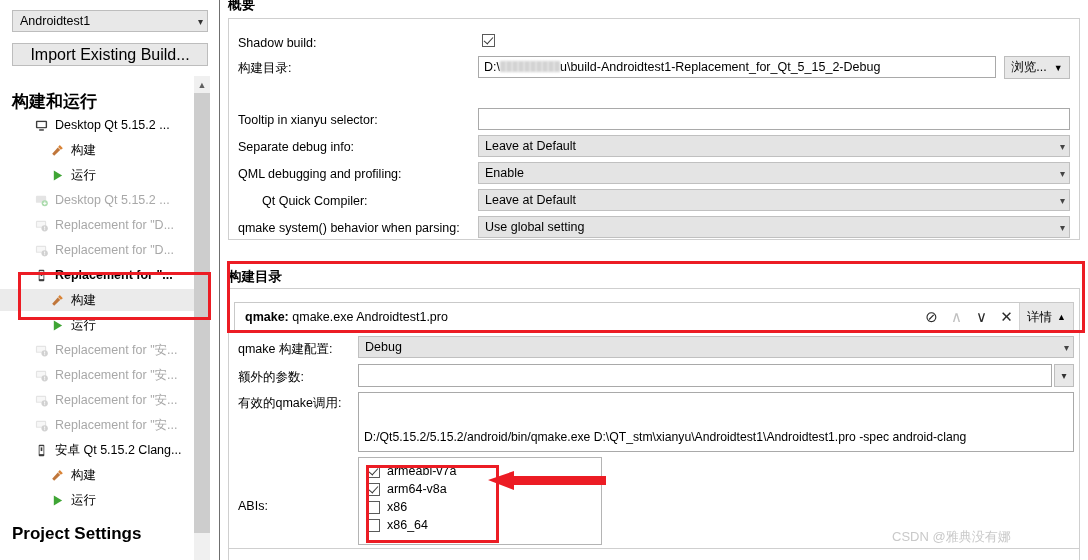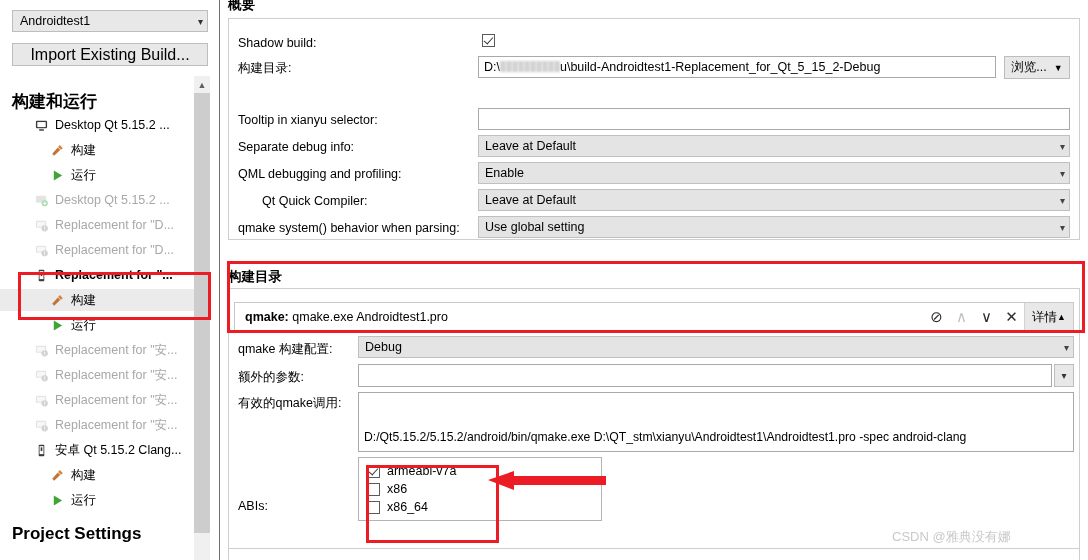--- a/index.html
+++ b/index.html
@@ -170,20 +170,21 @@
   .sico {
     width: 25px; text-align: center;
     font-size: 15px; color: #2b2b2b;
   }
   .sico.dim { color: #c0c0c0; }
   .detbtn {
     height: 100%;
     background: #e8e8e8;
     border-left: 1px solid #d2d2d2;
     display: flex; align-items: center; justify-content: flex-start;
+    gap: 5px;
     padding: 0 7px;
     font-size: 12.5px;
   }
   .detbtn .car { font-size: 9px; }
 
   
   .calltext {
     position: absolute;
     background: #ffffff;
     border: 1px solid #a9a9a9;
@@ -523,27 +524,31 @@
     </div>
 
     <div class="flabel" style="left:18px; top:395px;">有效的qmake调用:</div>
     <div class="calltext" style="left:138px; top:392px; width:716px; height:60px;">
       <div>D:/Qt5.15.2/5.15.2/android/bin/qmake.exe D:\QT_stm\xianyu\Androidtest1\Androidtest1.pro -spec android-clang</div>
       
       
     </div>
 
     <div class="flabel" style="left:18px; top:499px;">ABIs:</div>
-    <div class="abilist" style="left:138px; top:457px; width:244px; height:64px;">
+    <div class="abilist" style="left:138px; top:457px; width:244px; height:88px;">
       <div id="abi-rows">
           <div class="abirow">
             <span class="chk on"></span>
             <span>armeabi-v7a</span>
           </div>
           <div class="abirow">
+            <span class="chk on"></span>
+            <span>arm64-v8a</span>
+          </div>
+          <div class="abirow">
             <span class="chk"></span>
             <span>x86</span>
           </div>
           <div class="abirow">
             <span class="chk"></span>
             <span>x86_64</span>
           </div>
         </div>
     </div>
 

